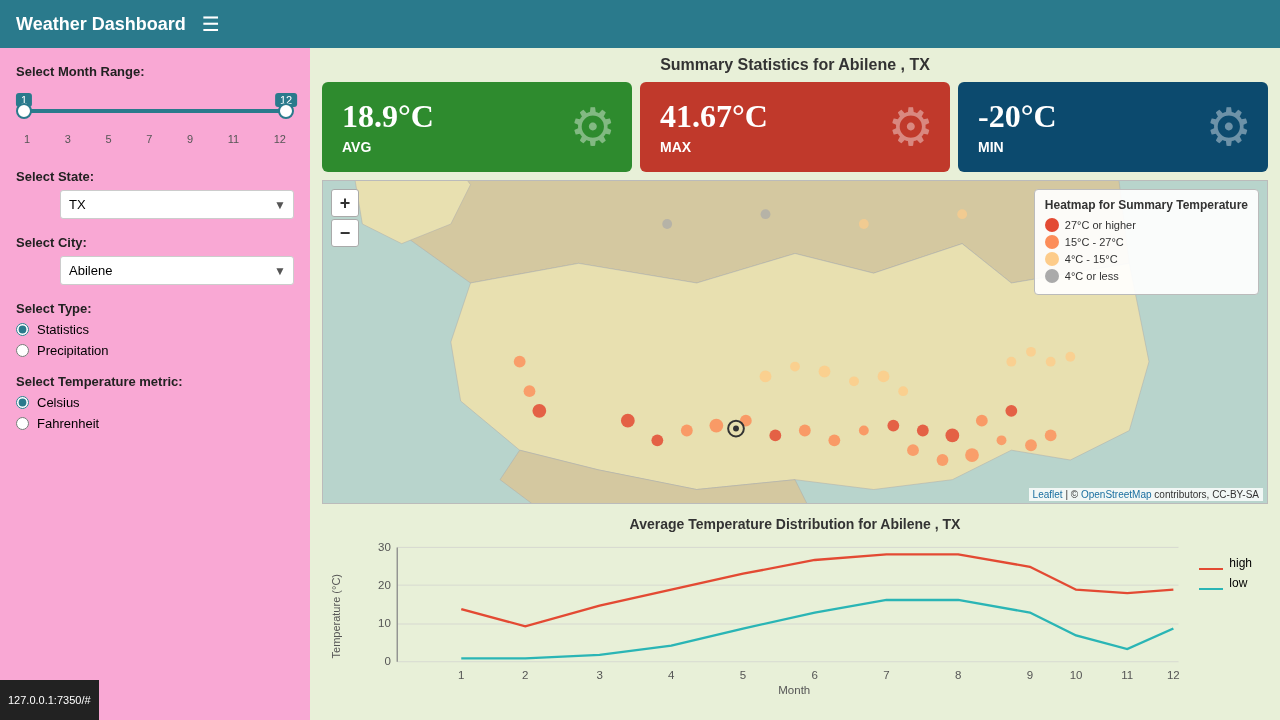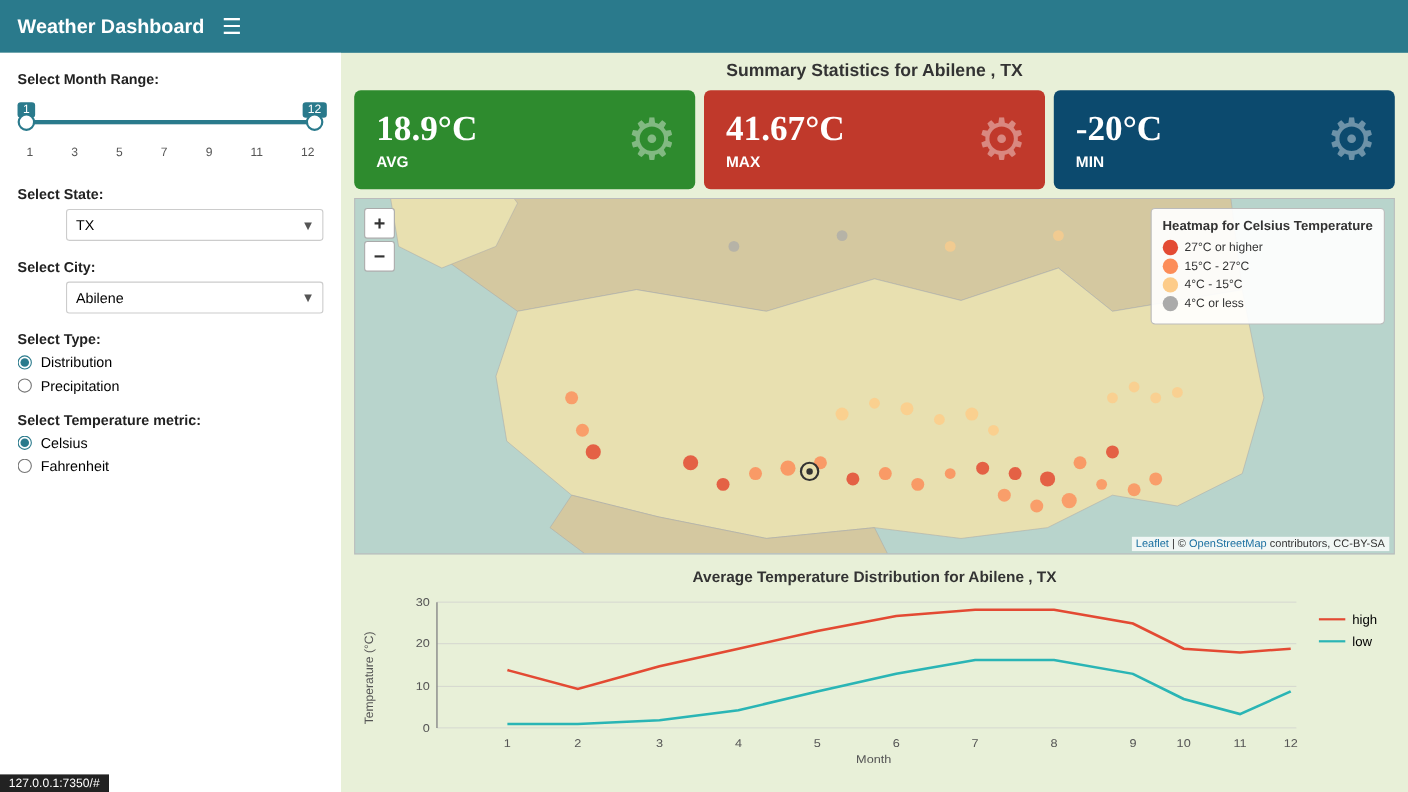--- a/index.html
+++ b/index.html
@@ -19,21 +19,21 @@
     
     #main-layout {
       display: flex;
       height: calc(720px - 48px);
     }
 
     
     #sidebar {
       width: 310px;
       min-width: 310px;
-      background: #ffffff;
+      background: #f9a8d4;
       padding: 16px;
       overflow-y: auto;
     }
     .control-group { margin-bottom: 16px; }
     .control-label { font-size: 13px; font-weight: bold; margin-bottom: 6px; display: block; color: #222; }
 
     
     .range-container { position: relative; padding: 8px 0; }
     .range-ticks {
       display: flex;
@@ -206,31 +206,31 @@
       height: 100%;
       position: relative;
     }
     .chart-legend {
       display: flex;
       flex-direction: column;
       gap: 6px;
       padding: 20px 8px 0;
       font-size: 12px;
     }
-    .legend-line-item { display: flex; align-items: center; gap: 6px; }
+    .legend-line-item { display: flex; align-items: flex-end; gap: 6px; }
     .legend-line { width: 24px; height: 2px; }
 
     
     #status-bar {
       position: fixed;
       bottom: 0; left: 0;
       background: #222;
       color: white;
       font-size: 11px;
-      padding: 2px 8px;
+      padding: 14px 8px;
     }
   </style>
 </head>
 <body>
 
 <div id="header">
   <span style="font-size:18px;font-weight:bold;color:white;">Weather Dashboard</span>
   <span style="font-size:20px;cursor:pointer;">☰</span>
 </div>
 
@@ -297,21 +297,21 @@
         </select>
         <span class="select-arrow">▼</span>
       </div>
     </div>
 
     <div class="control-group">
       <span class="control-label">Select Type:</span>
       <div class="radio-group">
         <label class="radio-item">
           <input type="radio" name="type" value="temperature" checked="" style="">
-          <span>Distribution</span>
+          <span>Statistics</span>
         </label>
         <label class="radio-item">
           <input type="radio" name="type" value="precipitation" style="">
           <span>Precipitation</span>
         </label>
       </div>
     </div>
 
     <div class="control-group">
       <span class="control-label">Select Temperature metric:</span>
@@ -414,21 +414,21 @@
         <circle cx="420" cy="348" r="3" fill="#333"></circle>
 
         <circle cx="350" cy="140" r="5" fill="#aaa" opacity="0.7"></circle>
         <circle cx="450" cy="130" r="5" fill="#aaa" opacity="0.7"></circle>
         <circle cx="550" cy="140" r="5" fill="#fdcc8a" opacity="0.7"></circle>
         <circle cx="650" cy="130" r="5" fill="#fdcc8a" opacity="0.7"></circle>
       </svg>
 
       
       <div class="map-legend">
-        <div class="map-legend-title">Heatmap for Celsius Temperature</div>
+        <div class="map-legend-title">Heatmap for Summary Temperature</div>
         <div class="legend-item">
           <div class="legend-color" style="background:#e34a33;"></div>
           <span>27°C or higher</span>
         </div>
         <div class="legend-item">
           <div class="legend-color" style="background:#fc8d59;"></div>
           <span>15°C - 27°C</span>
         </div>
         <div class="legend-item">
           <div class="legend-color" style="background:#fdcc8a;"></div>

